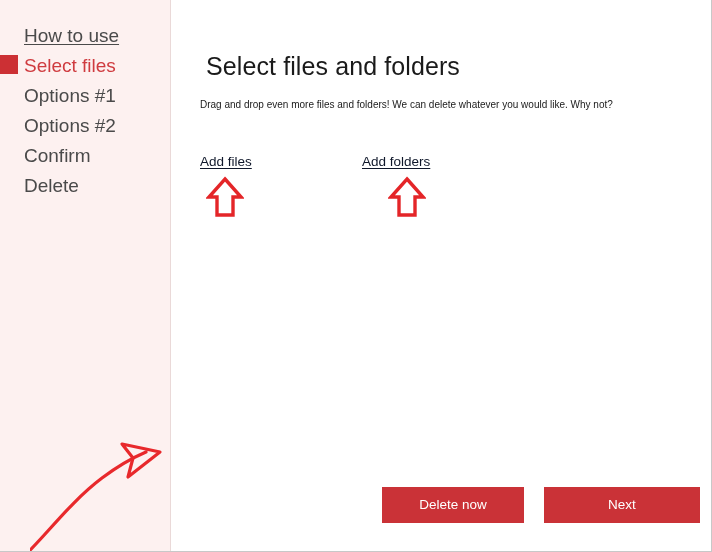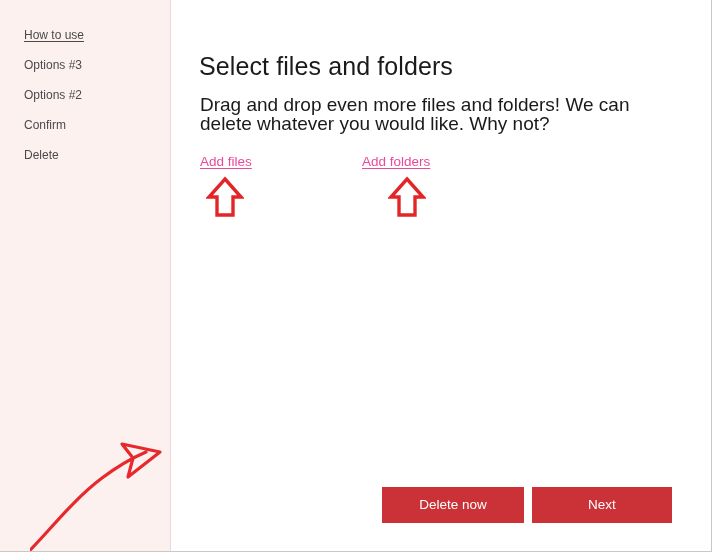--- a/index.html
+++ b/index.html
@@ -45,21 +45,21 @@
     position: relative;
     height: 30px;
     display: flex;
     align-items: center;
     padding-left: 24px;
     box-sizing: border-box;
     cursor: pointer;
     user-select: none;
   }
   .nav-label {
-    font-size: 12px;
+    font-size: 19px;
     color: #4a4a4a;
     line-height: 1;
     white-space: nowrap;
   }
   .nav-item.is-link .nav-label {
     text-decoration: underline;
     text-underline-offset: 2px;
   }
   .nav-item.is-active .nav-label {
     color: #cf3b3f;
@@ -114,48 +114,48 @@
   #content {
     position: absolute;
     left: 172px;
     top: 0;
     right: 0;
     bottom: 0;
     background: #ffffff;
   }
   #page-title {
     position: absolute;
-    left: 27px;
+    left: 34px;
     top: 52px;
     font-size: 25px;
     color: #1a1a1a;
     letter-spacing: 0.1px;
     white-space: nowrap;
   }
   #page-desc {
     position: absolute;
     left: 28px;
     top: 95px;
     width: 455px;
-    font-size: 19px;
+    font-size: 10px;
     line-height: 19px;
     color: #1a1a1a;
   }
 
   
   .add-group {
     position: absolute;
     top: 152px;
   }
   #add-files-group  { left: 28px; }
   #add-folders-group{ left: 190px; }
   .add-link {
     display: inline-block;
     font-size: 13.5px;
-    color: #ec4899;
+    color: #0f172a;
     text-decoration: underline;
     text-underline-offset: 2px;
     cursor: pointer;
     white-space: nowrap;
   }
   .up-arrow {
     display: block;
     margin-top: 6px;
   }
   #add-files-group .up-arrow  { margin-left: 6px; }
@@ -176,21 +176,21 @@
     color: #ffffff;
     border: none;
     font-family: "Liberation Sans", sans-serif;
     font-size: 13.5px;
     cursor: pointer;
     padding: 0;
     line-height: 36px;
     text-align: center;
   }
   #delete-now-button { left: 210px; width: 142px; }
-  #next-button       { left: 360px; width: 140px; }
+  #next-button       { left: 372px; width: 156px; }
 
   
   #curved-arrow {
     position: absolute;
     left: 30px;
     top: 430px;
     width: 160px;
     height: 130px;
     pointer-events: none;
   }
@@ -200,23 +200,27 @@
 
 <div id="app-window">
 
   <div id="sidebar">
     <div class="nav-list">
 
       <div class="nav-item is-link">
         <span class="nav-label">How to use</span>
       </div>
 
-
-      <div class="nav-item">
-        <span class="nav-label">Options #3</span>
+      <div class="nav-item is-active">
+        <span class="active-marker"></span>
+        <span class="nav-label">Select files</span>
+      </div>
+
+      <div class="nav-item">
+        <span class="nav-label">Options #1</span>
       </div>
 
       <div class="nav-item">
         <span class="nav-label">Options #2</span>
       </div>
 
 
       <div class="nav-item">
         <span class="nav-label">Confirm</span>
       </div>

